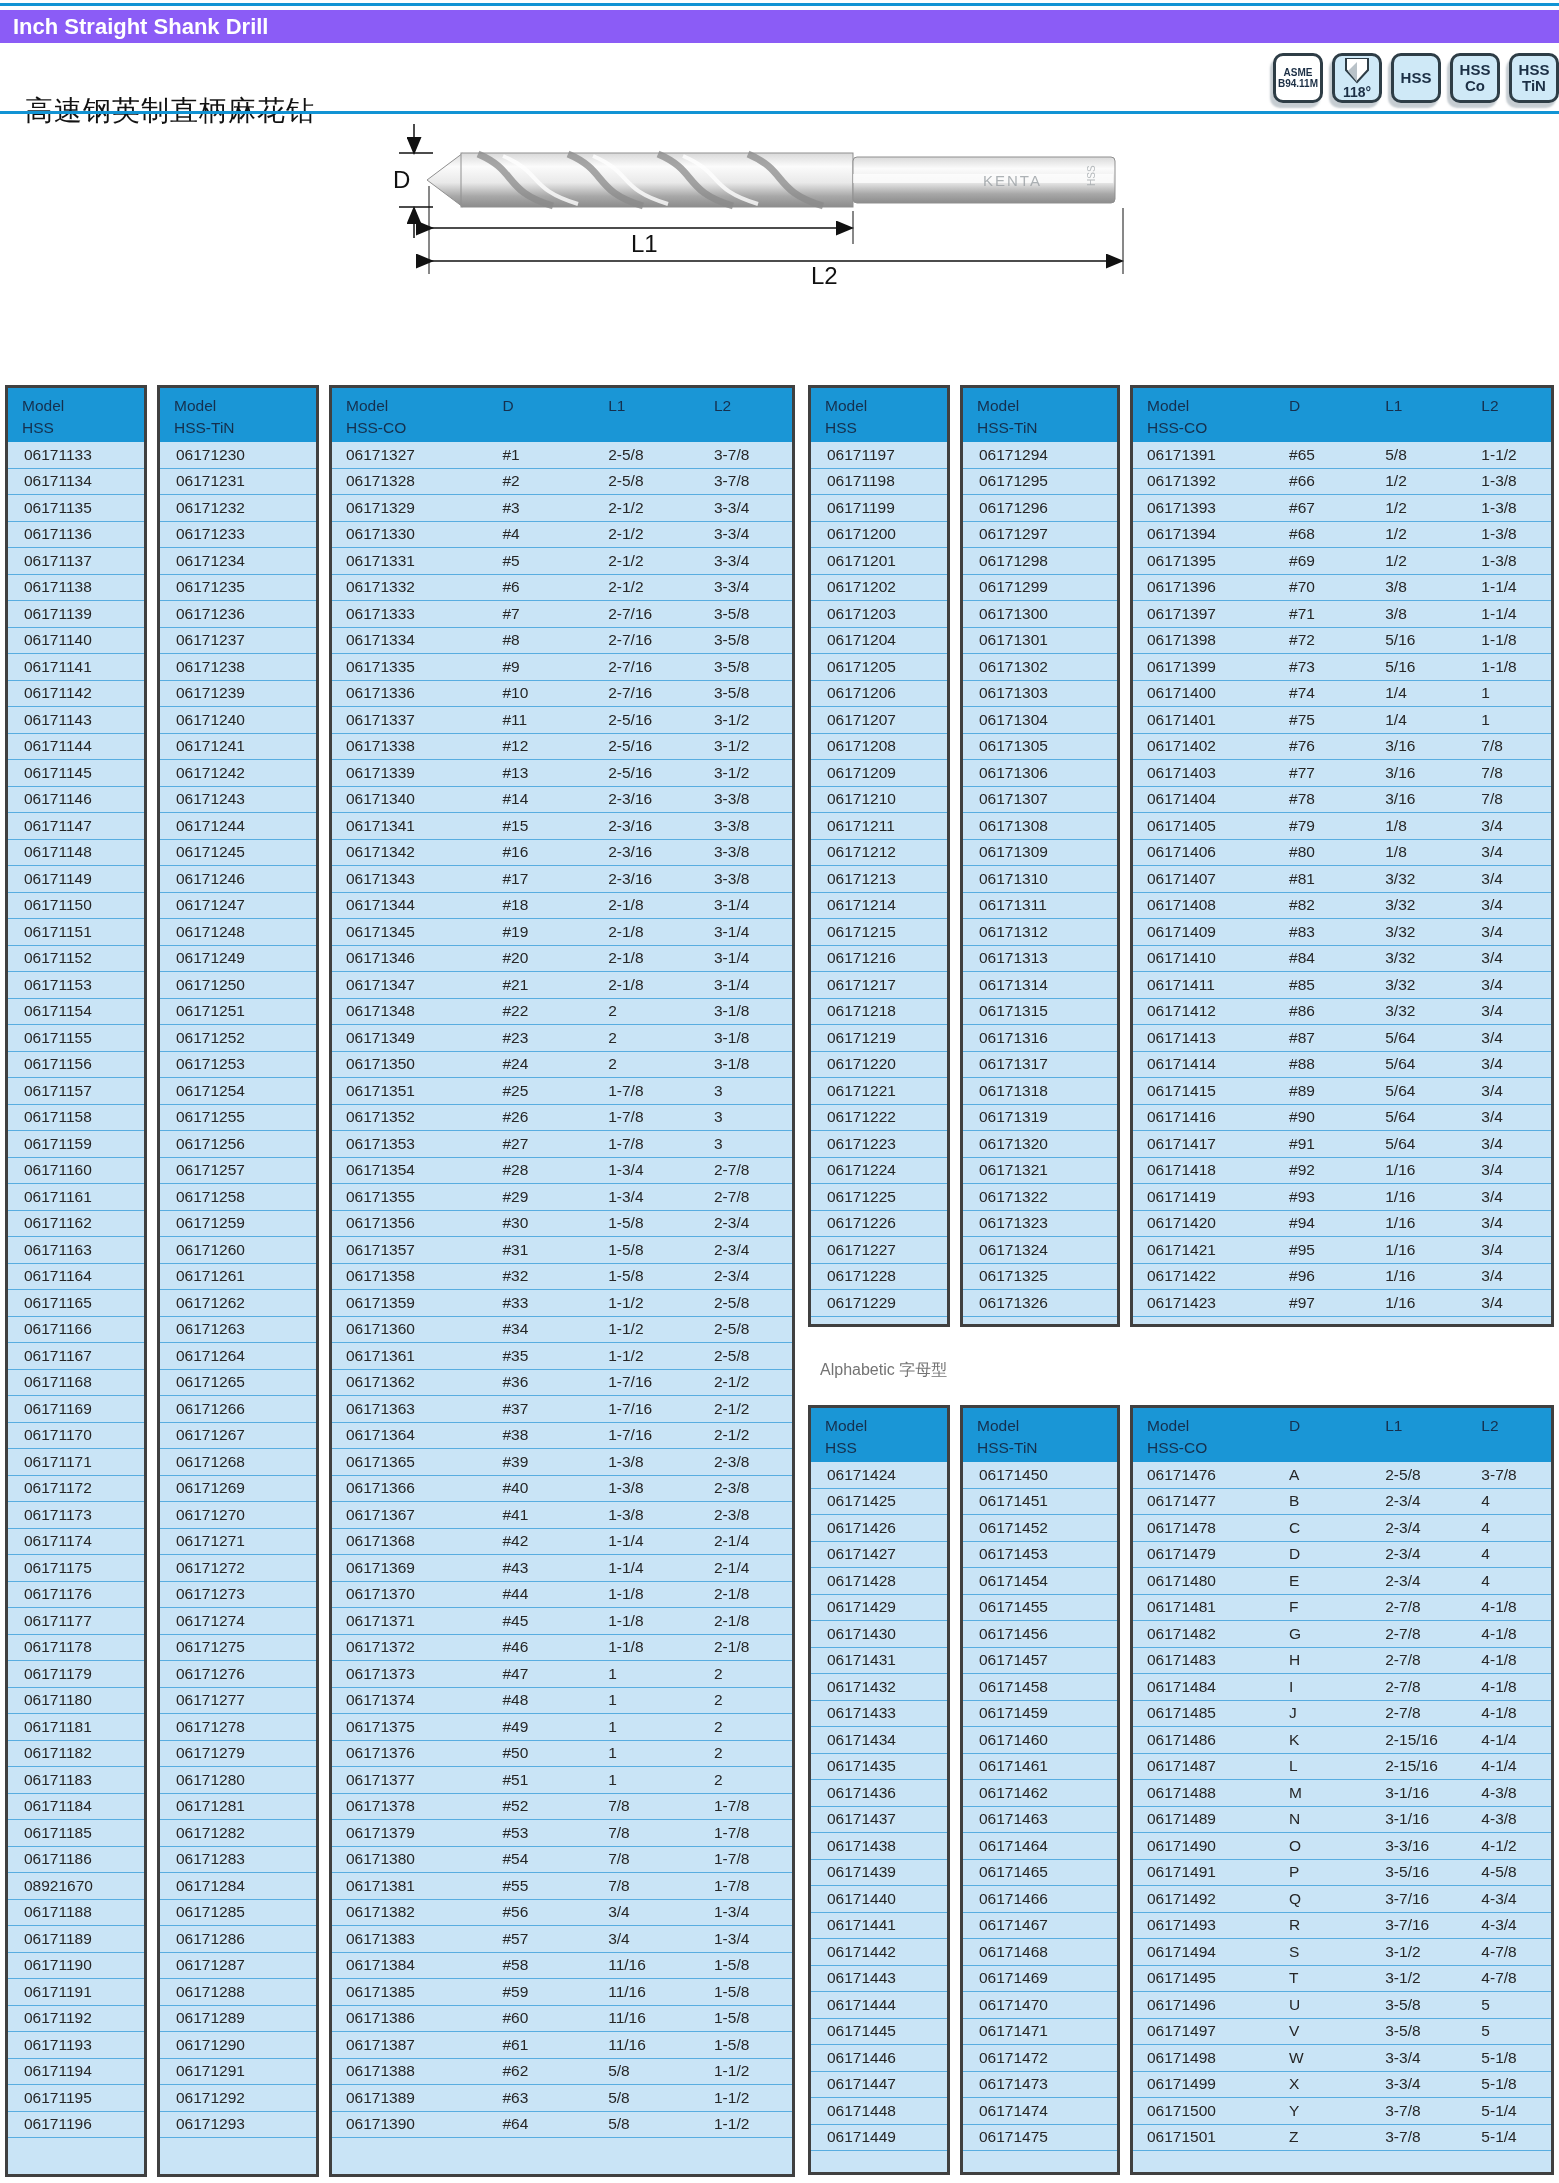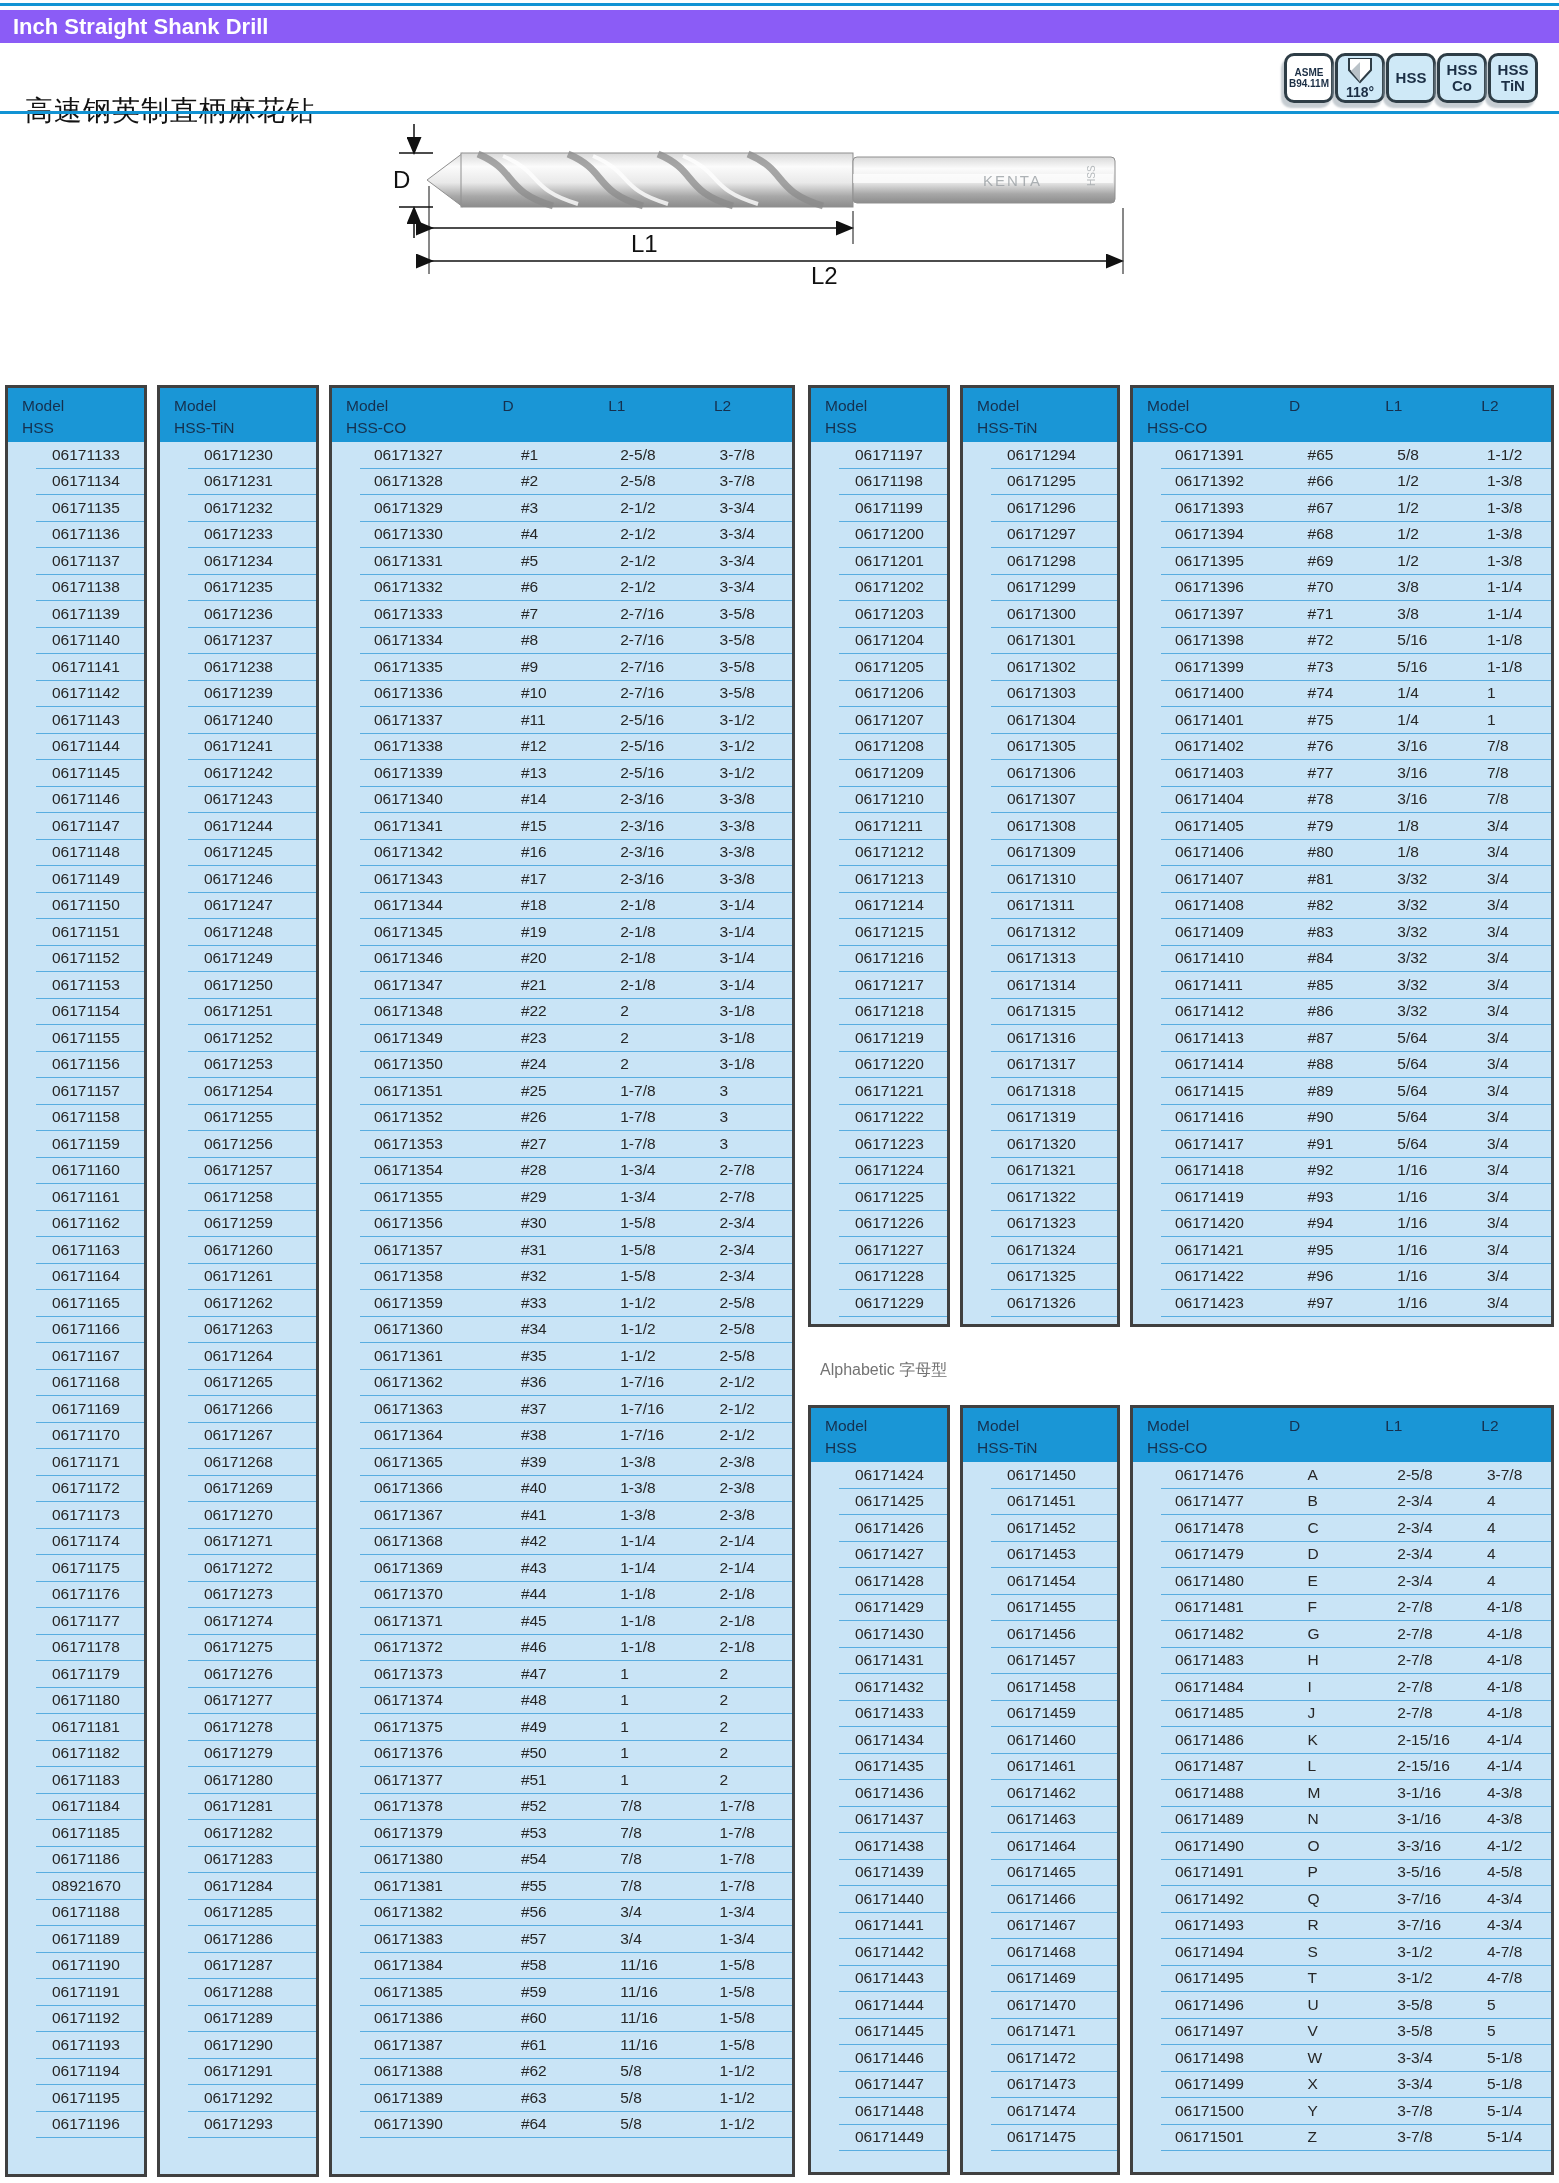--- a/index.html
+++ b/index.html
@@ -7,21 +7,21 @@
         font-family:"Liberation Sans",sans-serif;overflow:hidden;}
 
   
   .top-rule{position:absolute;left:0;top:3px;width:100%;height:3px;background:#1193d4;}
   .title-bar{position:absolute;left:0;top:10px;width:100%;height:33px;background:#8b5cf6;
              color:#ffffff;font-size:22px;font-weight:bold;line-height:33px;padding-left:13px;box-sizing:border-box;}
   .subtitle{position:absolute;left:25px;top:48px;font-size:28px;color:#111111;letter-spacing:1px;margin-top:44px;}
   .sub-rule{position:absolute;left:0;top:111px;width:100%;height:3px;background:#1193d4;}
 
   
-  .badges{position:absolute;top:53px;right:21px;display:flex;gap:1px;}
+  .badges{position:absolute;top:53px;right:0;display:flex;gap:9px;}
   .badge{width:50px;height:50px;border:3px solid #2e3d46;border-radius:10px;background:#cfe9f7;
          box-sizing:border-box;display:flex;flex-direction:column;align-items:center;justify-content:center;
          color:#1c2f45;font-weight:bold;box-shadow:-3px 5px 2px rgba(150,162,172,.55);}
   .badge.white{background:#ffffff;}
   .badge .b-big{font-size:15px;line-height:16px;}
   .badge .b-small{font-size:10px;line-height:11px;font-weight:bold;}
   .badge .b-angle{font-size:14px;line-height:11px;margin-top:1px;}
 
   
   .diagram{position:absolute;left:383px;top:116px;}
@@ -38,21 +38,21 @@
   .w1{width:142px;} .w2{width:162px;} .w3{width:466px;}
   .tg-right .w2,.tg-alpha .w2{width:160px;}
   .tg-right .w3,.tg-alpha .w3{width:424px;}
 
   .thead{background:#1a96d6;color:#15304e;font-size:15.5px;min-height:54px;box-sizing:border-box;
          padding-top:7px;flex:none;}
   .thead .hline{line-height:22px;padding-left:14px;}
   .thead .hgrid{display:grid;grid-template-columns:34% 23% 23% 20%;line-height:22px;}
   .thead .hgrid span{padding-left:14px;}
 
-  .tbody{flex:1;display:flex;flex-direction:column;overflow:hidden;padding-left:28px;}
+  .tbody{flex:1;display:flex;flex-direction:column;overflow:hidden;}
   .trow{height:26.5px;flex:none;box-sizing:border-box;border-bottom:1px solid #58ade0;
         color:#262626;font-size:15.5px;align-items:center;}
   .trow.pad{display:flex;padding-left:16px;}
   .trow.grid4{display:grid;grid-template-columns:34% 23% 23% 20%;}
   .trow.grid4 .tcell{padding-left:14px;overflow:hidden;white-space:nowrap;}
 </style>
 </head>
 <body>
 
 <div class="page">

